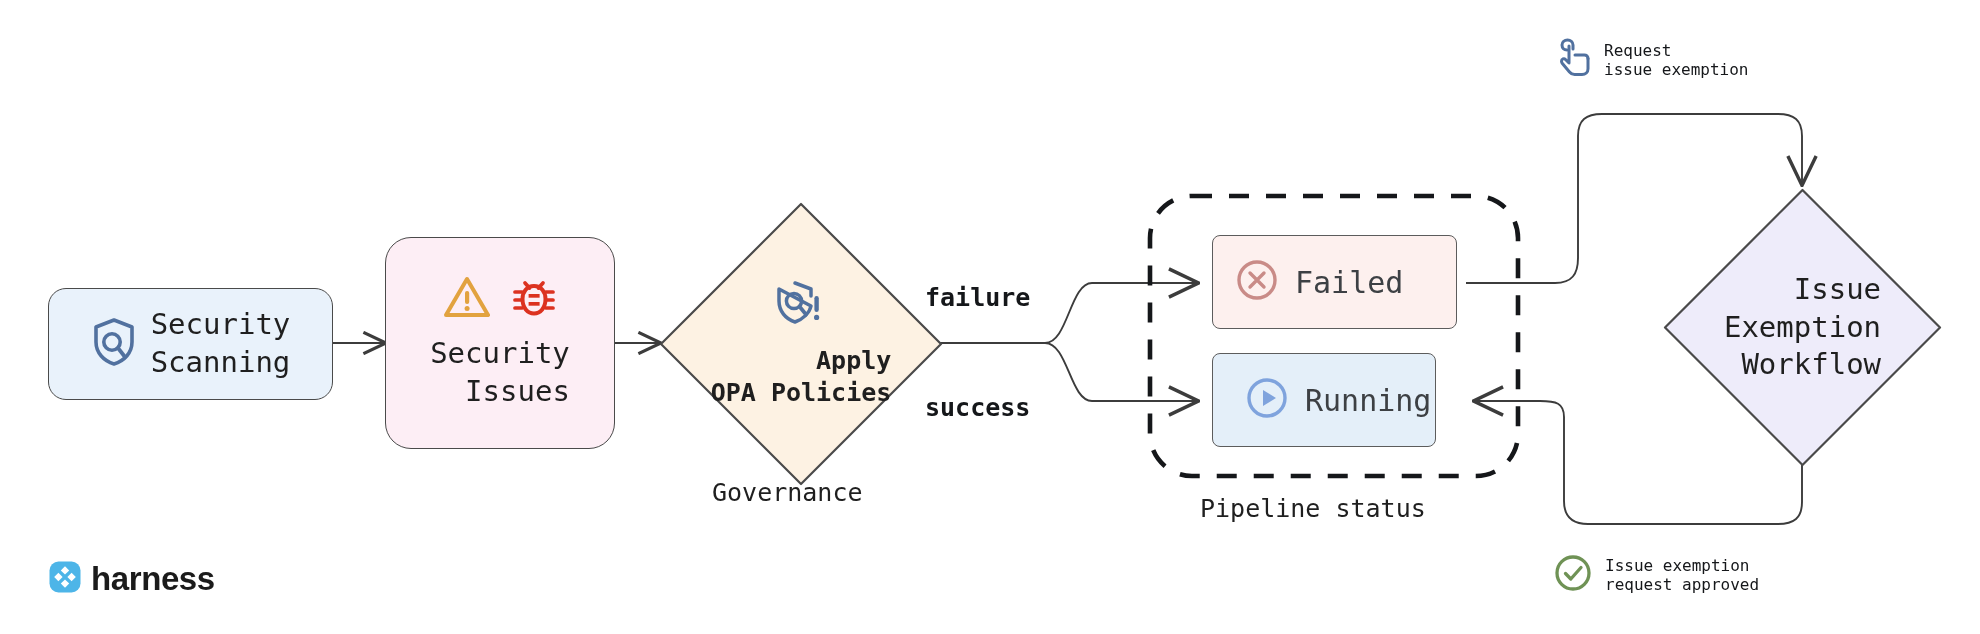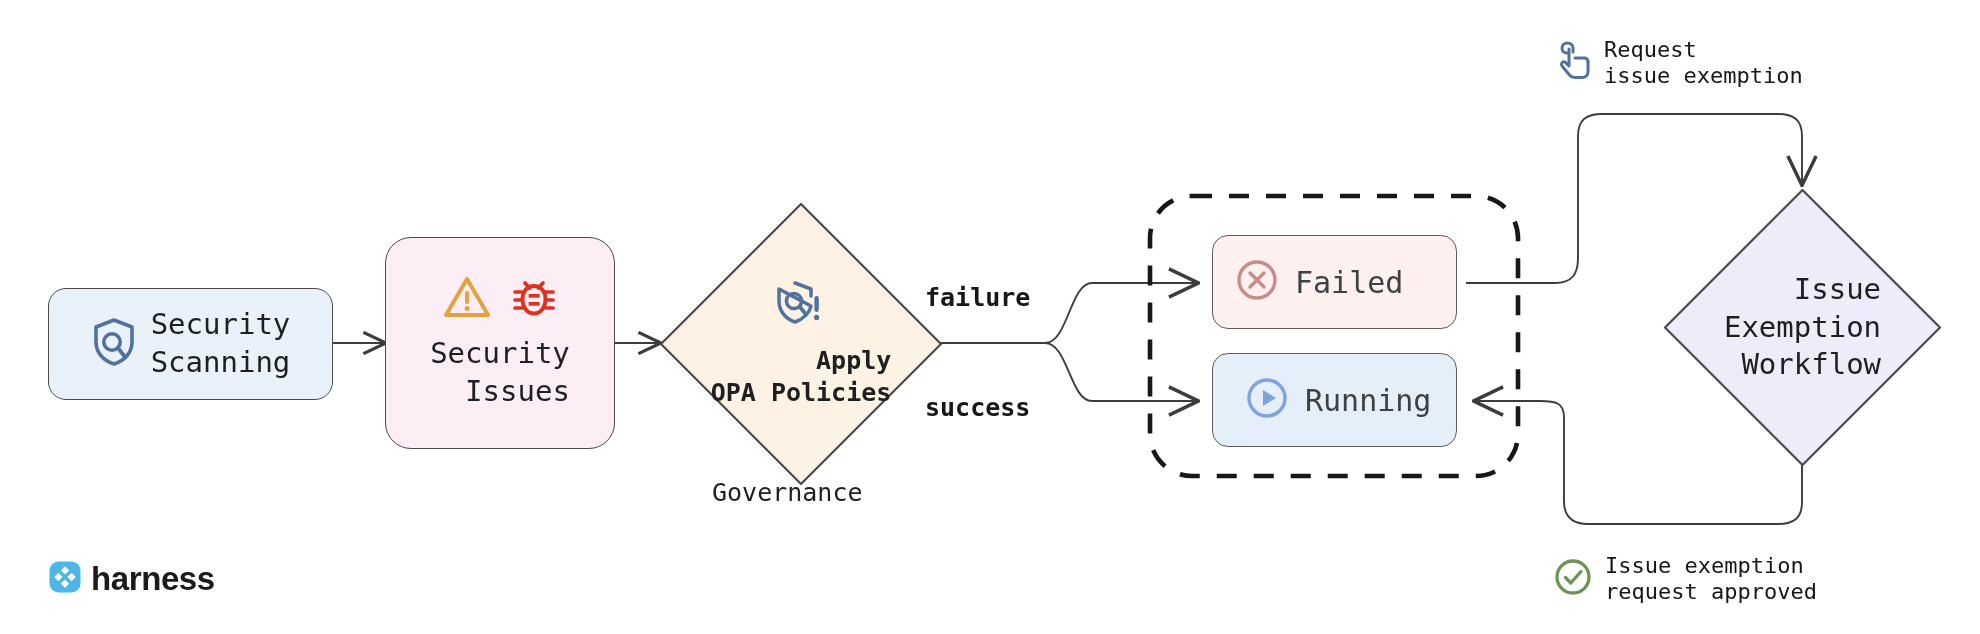--- a/index.html
+++ b/index.html
@@ -11,23 +11,23 @@
         justify-content:center;}
   .rbox{border:1.6px solid #4a4a4a;border-radius:18px;}
   .lbl{font-family:"DejaVu Sans Mono","Liberation Mono",monospace;
        color:#1f1f1f;text-align:right;white-space:pre;line-height:1.30;}
   .edge-label{position:absolute;font-family:"DejaVu Sans Mono","Liberation Mono",monospace;
        font-size:25px;color:#15171a;font-weight:700;white-space:pre;}
   .caption{position:absolute;font-family:"DejaVu Sans Mono","Liberation Mono",monospace;
        font-size:25px;color:#1f1f1f;white-space:pre;}
   .annot{position:absolute;display:flex;align-items:center;gap:12px;}
   .annot-text{font-family:"DejaVu Sans Mono","Liberation Mono",monospace;
-       font-size:22px;color:#15171a;line-height:1.20;white-space:pre;}
+       font-size:16px;color:#15171a;line-height:1.20;white-space:pre;}
   .statusbox{position:absolute;box-sizing:border-box;display:flex;align-items:center;
-       border:1.8px solid #5c5c5c;border-radius:16px;padding-left:22px;gap:16px;}
+       border:1.8px solid #5c5c5c;border-radius:8px;padding-left:22px;gap:16px;}
   .statusbox .st-lbl{font-family:"DejaVu Sans Mono","Liberation Mono",monospace;
        font-size:30px;color:#3d4044;white-space:pre;}
   .brand{position:absolute;display:flex;align-items:center;gap:9px;}
   .brand-name{font-family:"Liberation Sans",sans-serif;font-size:33px;
        font-weight:700;color:#1b1b1b;letter-spacing:-.4px;}
   .ico{display:block;}
 </style>
 </head>
 <body>
 
@@ -143,30 +143,31 @@
   <div class="statusbox" style="left:1212px;top:235px;width:245px;height:94px;background:#fdf0ee;">
     <span class="ico">
       <svg width="44" height="44" viewBox="0 0 44 44" aria-hidden="true">
         <circle cx="22" cy="22" r="18" fill="none" stroke="#c98b87" stroke-width="3.4"></circle>
         <path d="M15 15 L29 29 M29 15 L15 29" stroke="#c98b87" stroke-width="3.4" stroke-linecap="round"></path>
       </svg>
     </span>
     <span class="st-lbl">Failed</span>
   </div>
 
-  <div class="statusbox" style="left:1212px;top:353px;width:245px;height:94px;background:#e4eff9;padding-left:32px;">
+  <div class="statusbox" style="left:1212px;top:353px;width:224px;height:94px;background:#e4eff9;padding-left:32px;">
     <span class="ico">
       <svg width="44" height="44" viewBox="0 0 44 44" aria-hidden="true">
         <circle cx="22" cy="22" r="18" fill="none" stroke="#7fa3dd" stroke-width="3.4"></circle>
         <path d="M18 14 L31 22 L18 30 Z" fill="#7fa3dd"></path>
       </svg>
     </span>
     <span class="st-lbl">Running</span>
   </div>
 
+  <div class="caption" style="left:1200px;top:494px;">Pipeline status</div>
 
   <div style="position:absolute;left:1660px;top:185px;width:285px;height:285px;">
     <svg class="layer" style="width:285px;height:285px;left:0;top:0;position:absolute;" viewBox="0 0 285 285">
       <path d="M142.5 5 L280 142.5 L142.5 280 L5 142.5 Z" fill="#eeecfa" stroke="#4a4a4a" stroke-width="2.2" stroke-linejoin="round"></path>
     </svg>
     <div style="position:absolute;inset:0;display:flex;align-items:center;
                 justify-content:center;">
       <span class="lbl" style="font-size:29px;">Issue
 Exemption
 Workflow</span>

